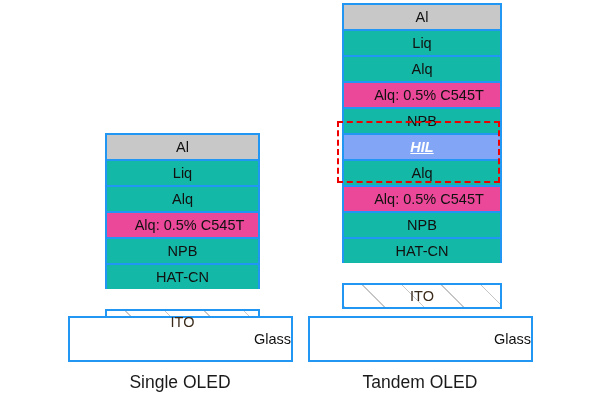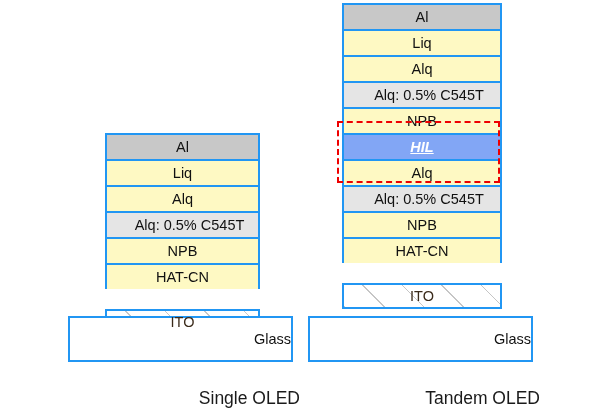--- a/index.html
+++ b/index.html
@@ -35,37 +35,37 @@
     width: 100%;
     display: flex;
     flex-direction: column;
   }
 
   .layer {
     box-sizing: border-box;
     height: 26px;
     border: 2px solid #2196f3;
     border-bottom-width: 0;
-    background: #fef9c3;
+    background: #14b8a6;
     color: #111111;
     font-size: 14.5px;
     line-height: 1;
     display: flex;
     align-items: center;
     justify-content: center;
     white-space: nowrap;
     position: relative;
   }
   .layer:last-child {
     border-bottom-width: 2px;
   }
 
   
   .layer.metal   { background: #c8c8c8; }
-  .layer.emitter { background: #e5e5e5; padding-left: 14px; }
+  .layer.emitter { background: #ec4899; padding-left: 14px; }
   .layer.hil     {
     background: #82a6f5;
     color: #ffffff;
     font-style: italic;
     font-weight: bold;
     text-decoration: underline;
   }
   .layer.ito {
     color: #3a2a1a;
     background:
@@ -117,23 +117,23 @@
     align-items: center;
     justify-content: flex-end;
     height: 46px;
   }
   .glass.single { left: 68px;  top: 316px; width: 225px; }
   .glass.tandem { left: 308px; top: 316px; width: 225px; }
 
   
   .caption {
     position: absolute;
-    top: 388px;
+    top: 372px;
     width: 240px;
-    text-align: right;
+    text-align: center;
     font-size: 17.5px;
     color: #1a1a1a;
   }
   .caption.single { left: 60px; }
   .caption.tandem { left: 300px; }
 </style>
 </head>
 <body>
 
 <div id="diagram">

